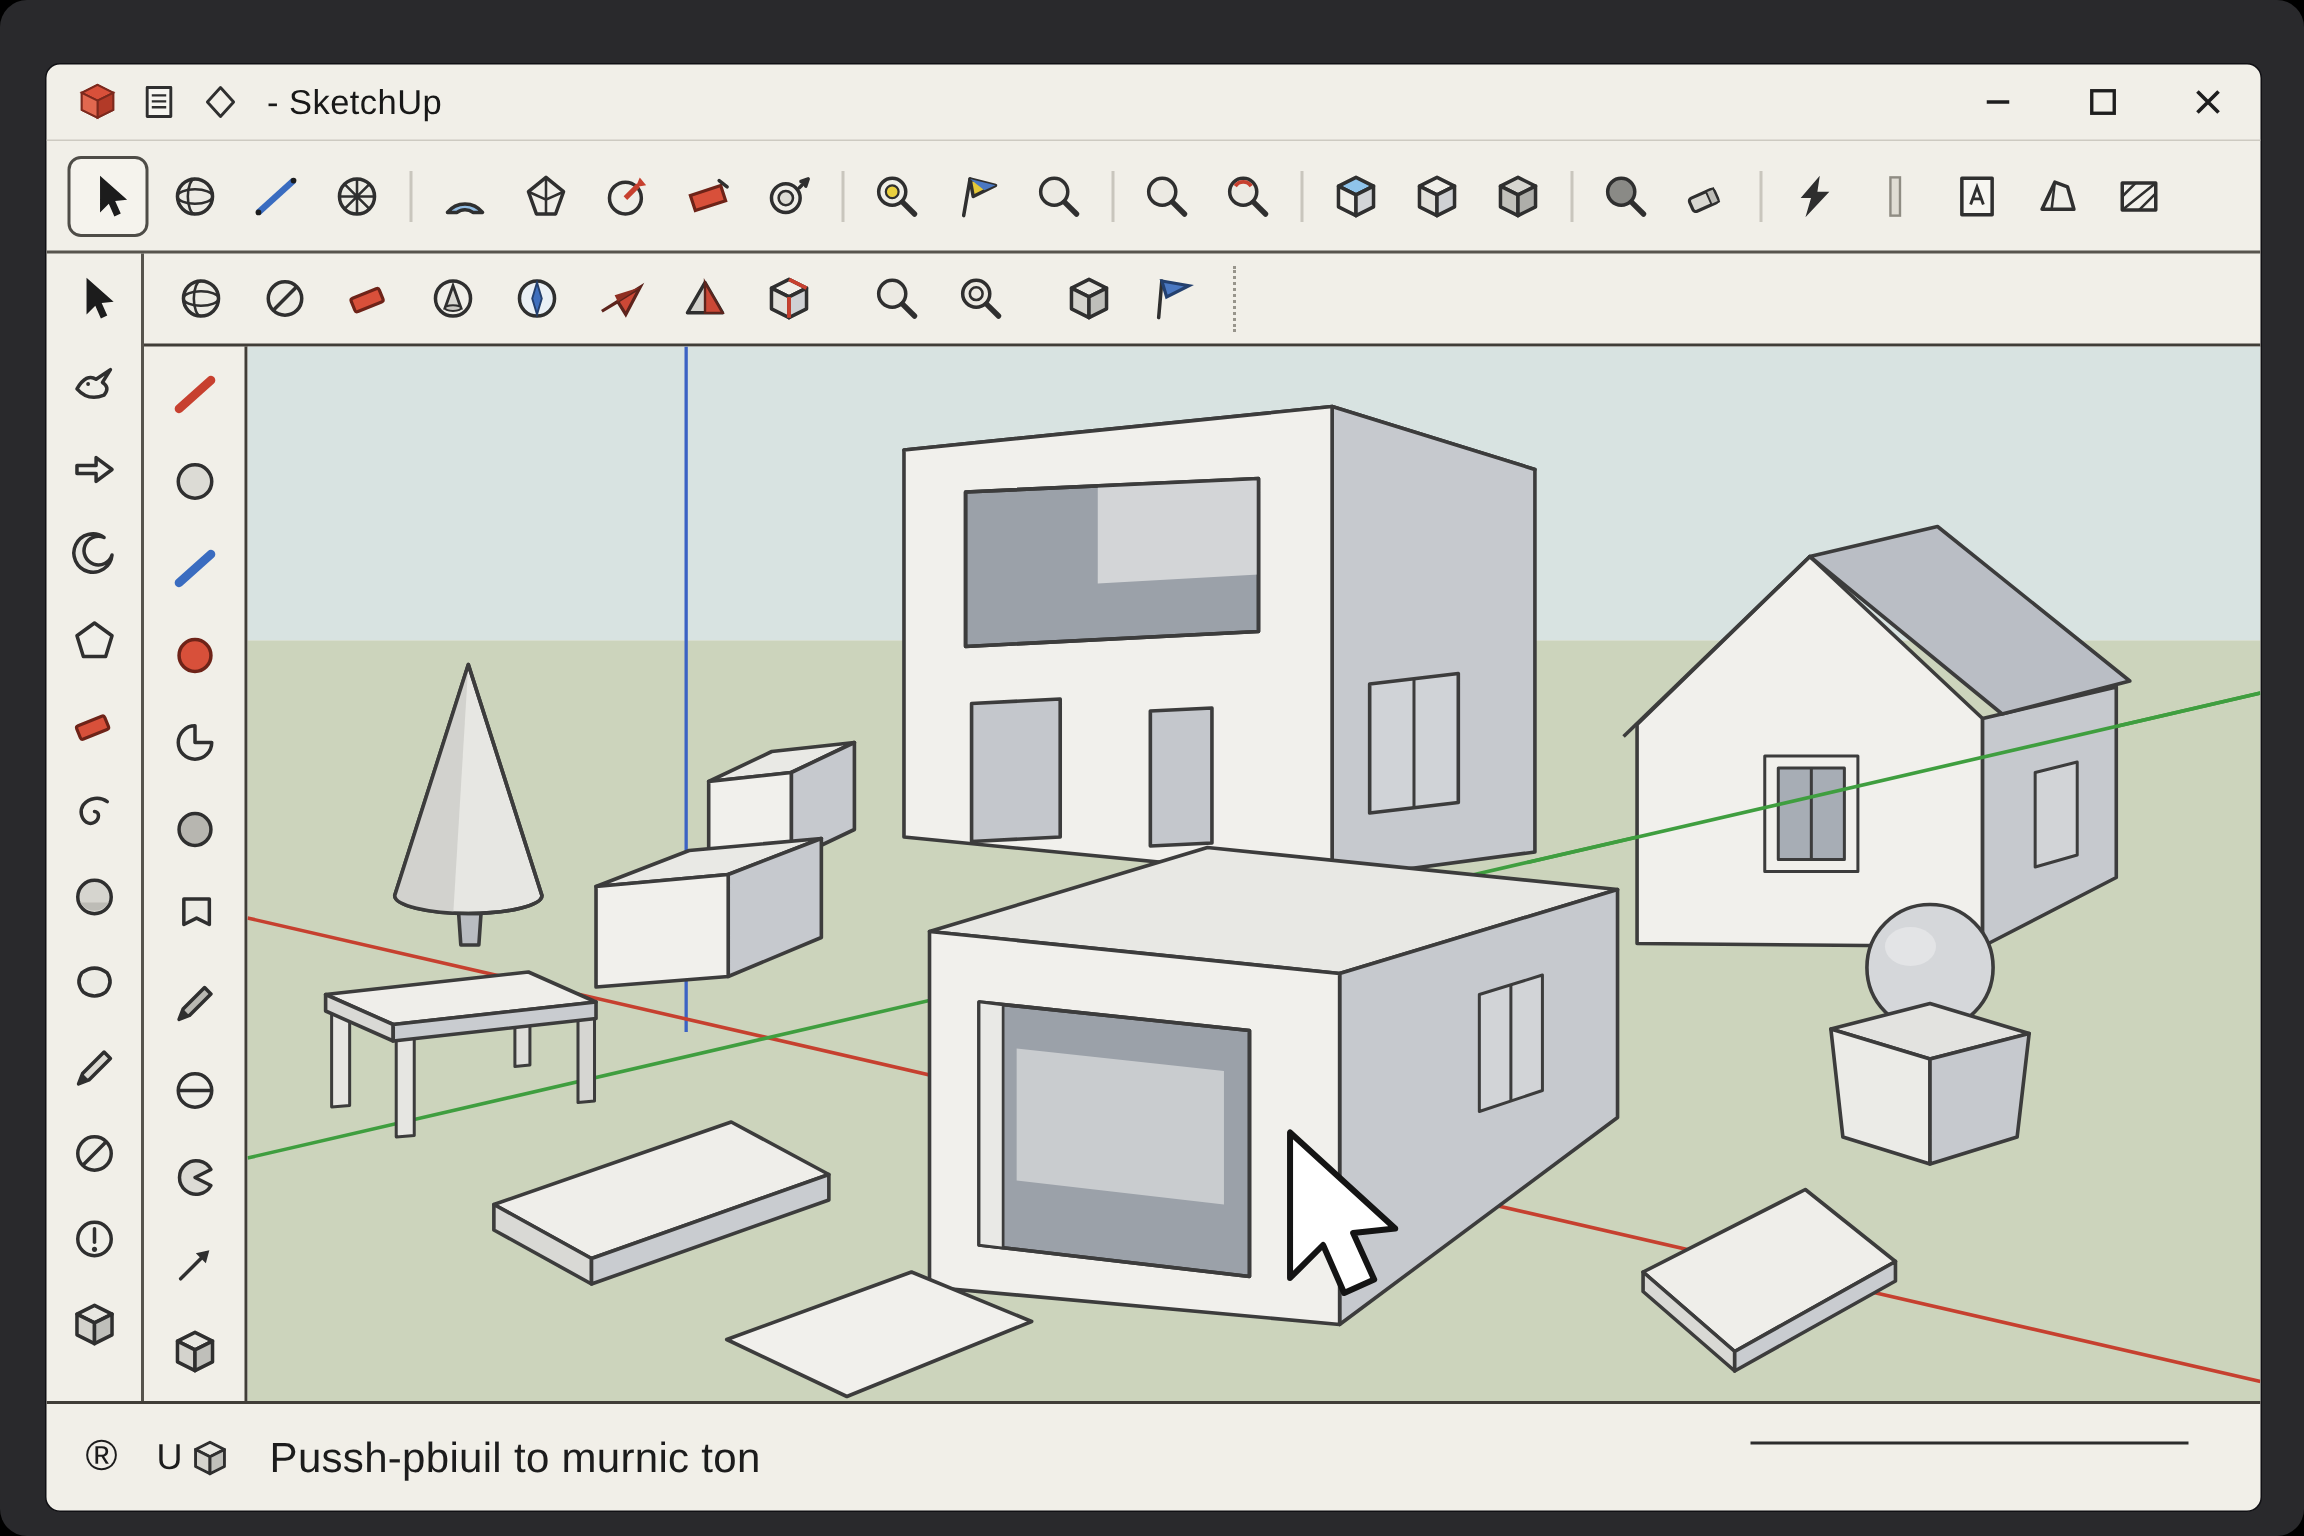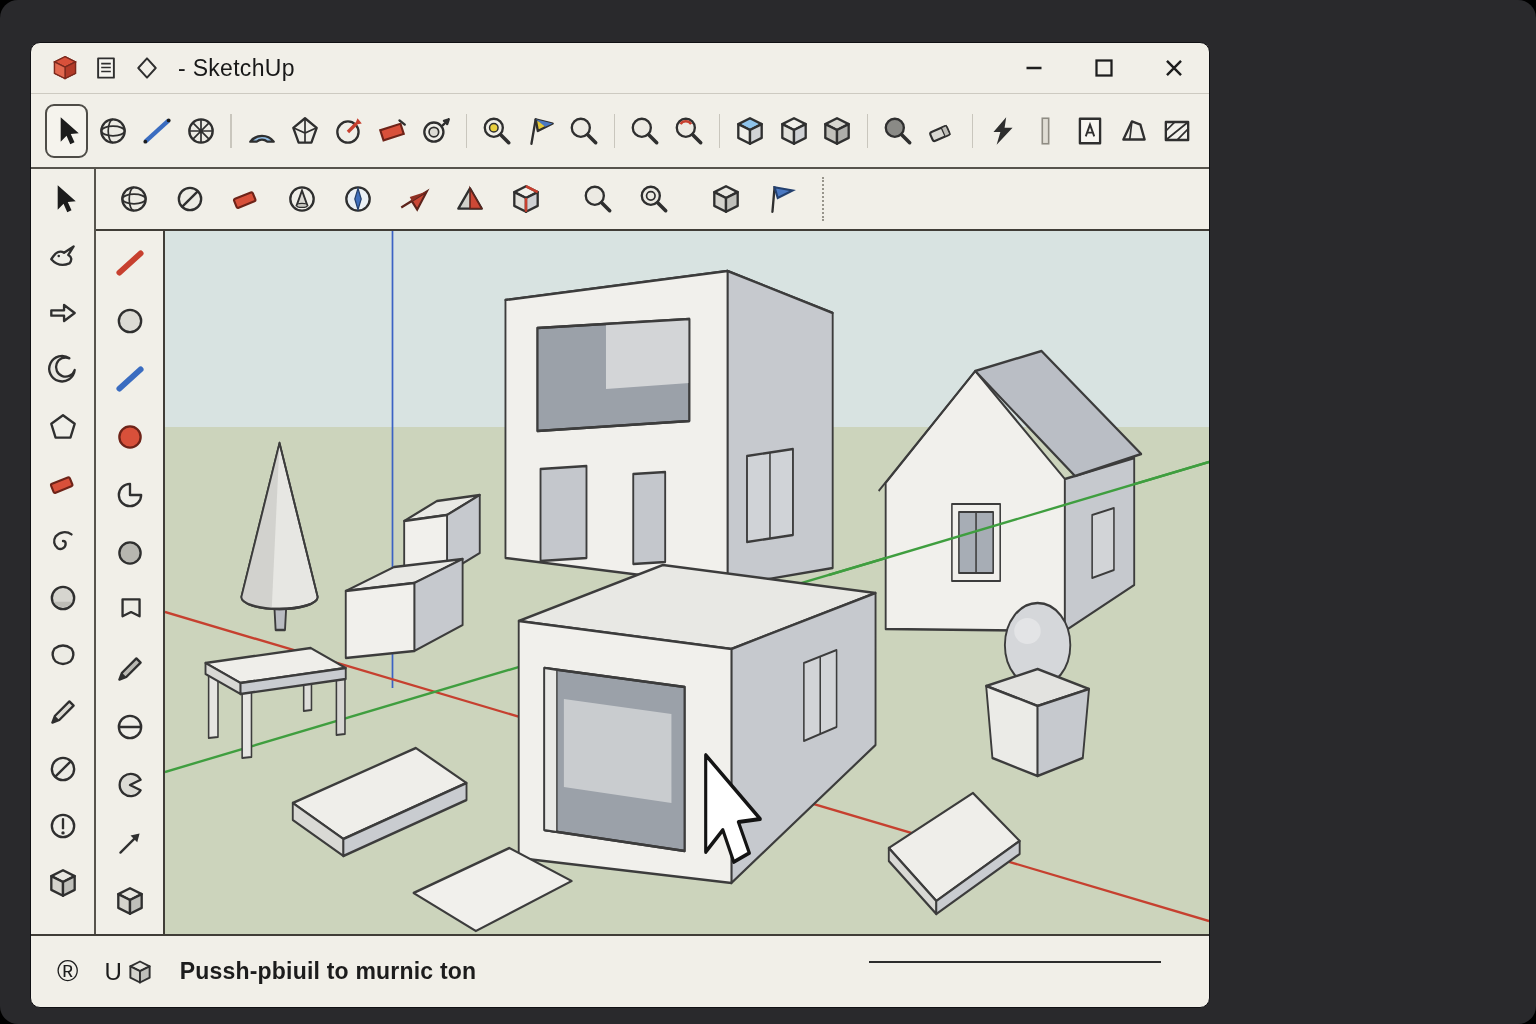--- a/index.html
+++ b/index.html
@@ -1,19 +1,19 @@
 <!DOCTYPE html>
 <html><head>
 <meta charset="utf-8">
 <style>
   *{box-sizing:border-box;margin:0;padding:0;}
   html,body{width:1536px;height:1024px;background:#000;overflow:hidden;}
   body{font-family:"Liberation Sans",sans-serif;}
   .screen{position:absolute;inset:0;background:#29292c;border-radius:18px;}
-  .window{position:absolute;left:30px;top:42px;width:1180px;height:966px;background:#f1efe8;
+  .window{position:absolute;left:30px;top:42px;width:1478px;height:966px;background:#f1efe8;
           border-radius:10px;border:1.5px solid #101014;overflow:hidden;display:flex;flex-direction:column;}
   
   .titlebar{flex:0 0 51px;display:flex;align-items:center;padding:0 20px;border-bottom:1px solid #cdcac1;}
   #titlebar-icons{display:flex;align-items:center;}
   .tb-icon{width:28px;height:28px;margin-right:13px;display:inline-block;}
   .tb-icon svg,.ctrl svg,.tool-btn svg{width:100%;height:100%;display:block;}
   .title{font-size:23px;color:#181818;margin-left:4px;letter-spacing:.3px;}
   .controls{margin-left:auto;display:flex;gap:40px;align-items:center;}
   .ctrl{width:30px;height:30px;cursor:default;}
   
@@ -33,21 +33,21 @@
   .viewport-row{flex:1;display:flex;min-height:0;}
   .inner-col{flex:0 0 69px;border-right:2px solid #403d37;display:flex;flex-direction:column;align-items:center;padding-top:10px;gap:14px;}
   .canvas{flex:1;position:relative;min-width:0;}
   .canvas svg{display:block;width:100%;height:100%;}
   
   .statusbar{flex:0 0 73px;border-top:2px solid #403d37;display:flex;align-items:center;padding:0 26px;}
   .status-reg{font-size:29px;color:#1c1c1c;margin-right:26px;}
   .status-u{font-size:24px;color:#1c1c1c;margin-right:4px;}
   .status-cube{width:28px;height:28px;margin-right:26px;display:inline-block;}
   .status-cube svg{width:100%;height:100%;}
-  .status-msg{font-size:23px;color:#1c1c1c;letter-spacing:.2px;font-weight:bold;}
+  .status-msg{font-size:28px;color:#1c1c1c;letter-spacing:.2px;}
   .vcb-line{margin-left:auto;width:292px;height:2px;background:#2c2c2c;margin-right:22px;transform:translateY(-10px);}
 </style>
 </head>
 <body>
 
 <div class="screen">
   <div class="window">
 
     <div class="titlebar">
       <div id="titlebar-icons">

